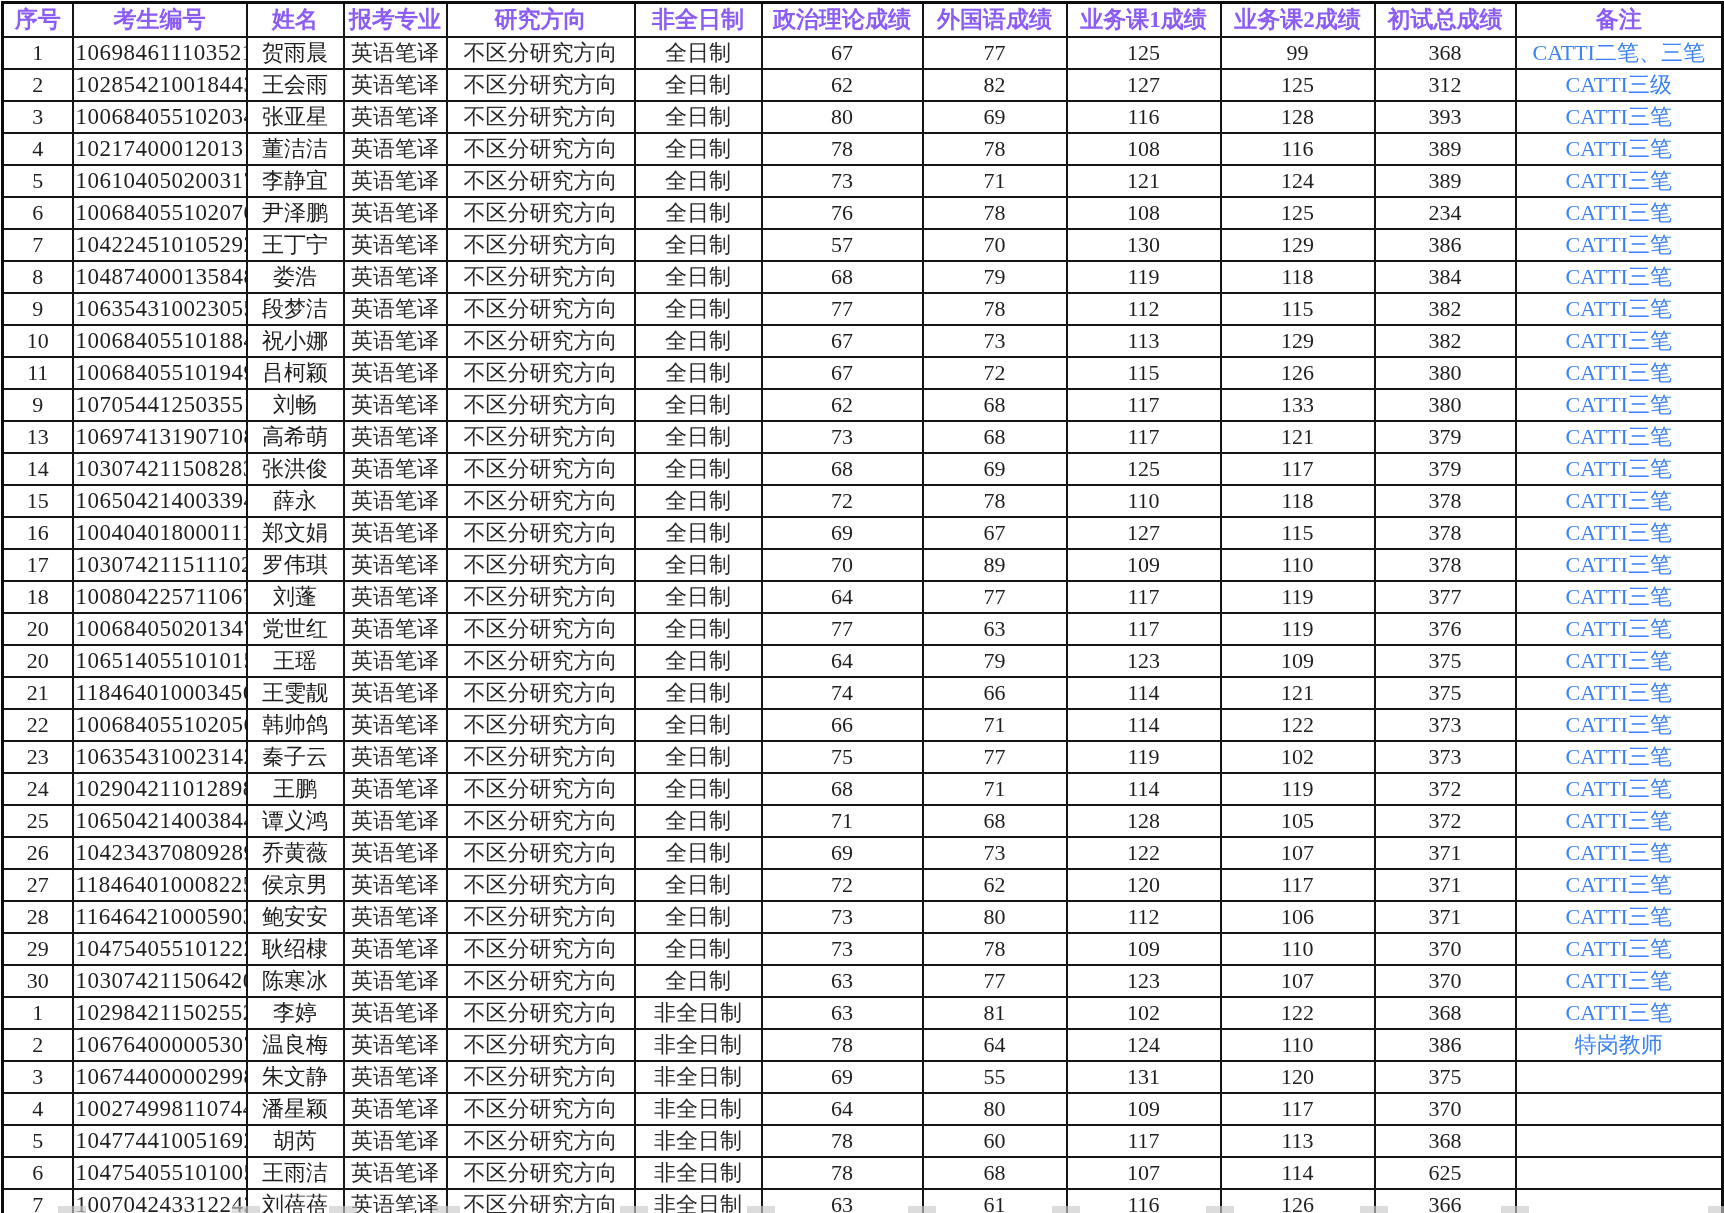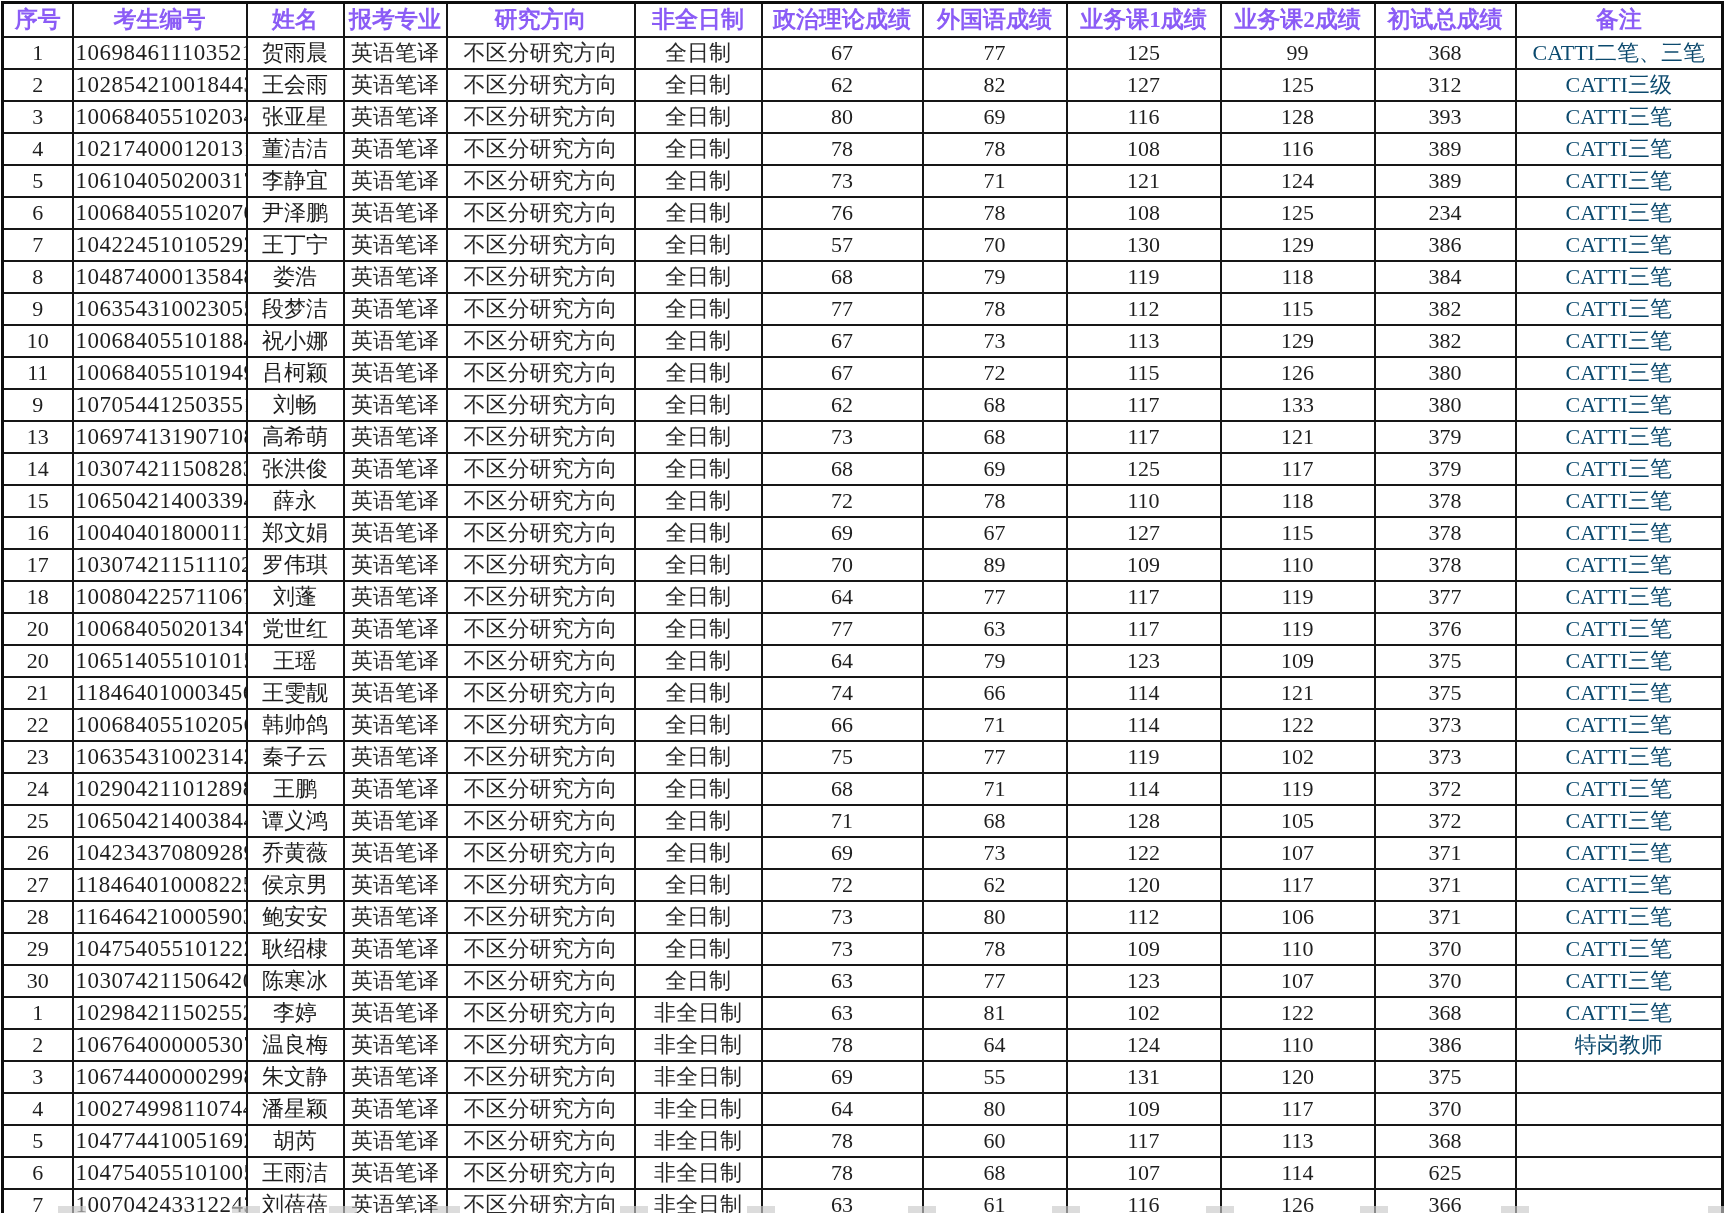--- a/index.html
+++ b/index.html
@@ -37,21 +37,21 @@
   .score-table th {
     font-size: 23px;
     font-weight: bold;
     color: #8b5cf6;
   }
   .score-table td {
     font-size: 22px;
     color: #1e1e1e;
   }
   .score-table td.col-candidate-id { font-size: 23px; letter-spacing: 0.5px; }
-  .score-table td.col-remark { color: #0c4a6e; }
+  .score-table td.col-remark { color: #3b82f6; }
   .score-table td.col-research-direction,
   .score-table td.col-major,
   .score-table td.col-study-form { color: #2a2a2a; }
   
   .stub-row { position: absolute; left: 0; top: 1205px; width: 1724px; height: 8px; }
   .stub { position: absolute; top: 0; height: 8px; width: 28px; background: #c9c9c9; opacity: 0.65; }
 </style>
 </head>
 <body>
 

